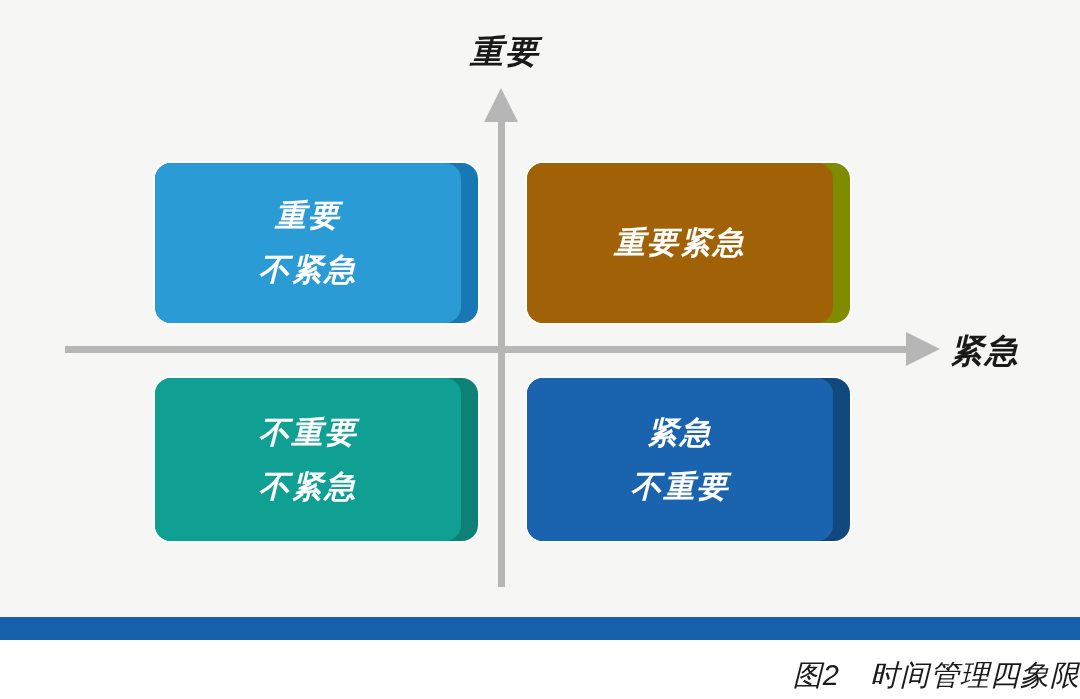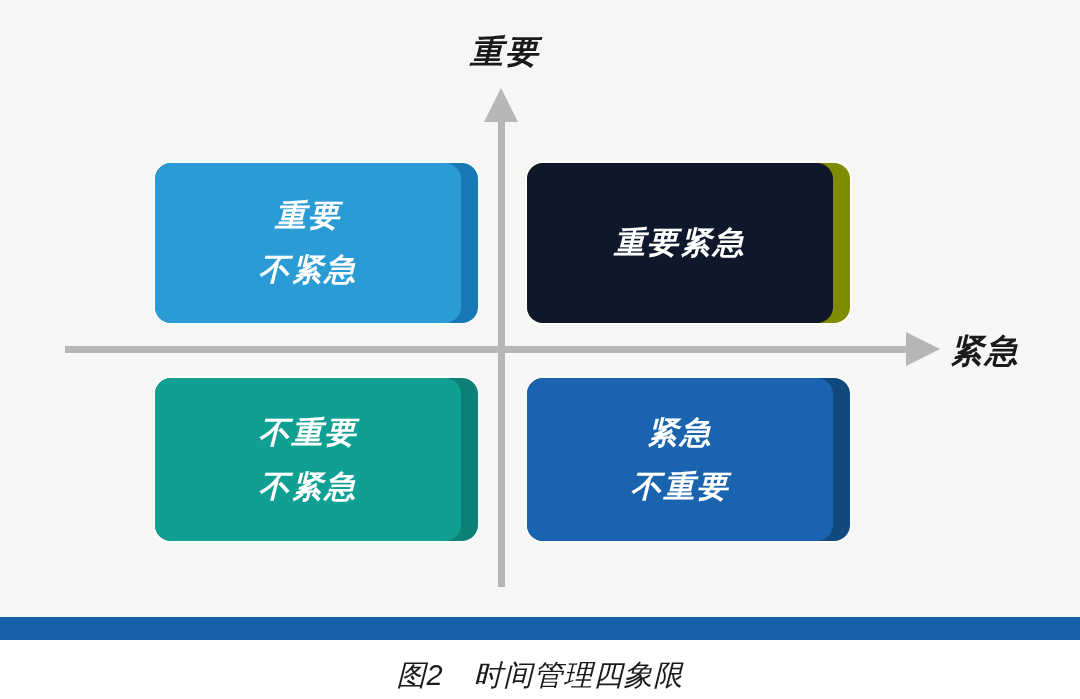--- a/index.html
+++ b/index.html
@@ -105,21 +105,21 @@
   .bottom-bar {
     position: absolute;
     left: 0; top: 617px;
     width: 1080px; height: 23px;
     background: #1560A8;
   }
   .caption {
     position: absolute;
     left: 0; top: 656px;
     width: 1080px;
-    text-align: center;
+    text-align: right;
     font-size: 29px;
     color: #1A1A1A;
     letter-spacing: 1px;
   }
 </style>
 </head>
 <body>
 
 <div class="stage">
 
@@ -134,21 +134,21 @@
   <div class="x-axis-label">紧急</div>
 
   <div class="qbox qbox-top-left" style="background-color: rgb(24, 120, 179);">
     <div class="face" style="background-color: rgb(42, 155, 212);">
       <div class="line">重要</div>
       <div class="line">不紧急</div>
     </div>
   </div>
 
   <div class="qbox qbox-top-right" style="background-color: rgb(127, 139, 0);">
-    <div class="face" style="background-color: #0f172a;">
+    <div class="face" style="background-color: #a16207;">
       <div class="line">重要紧急</div>
       <div class="line"></div>
     </div>
   </div>
 
   <div class="qbox qbox-bottom-left" style="background-color: rgb(13, 129, 118);">
     <div class="face" style="background-color: rgb(16, 160, 147);">
       <div class="line">不重要</div>
       <div class="line">不紧急</div>
     </div>

